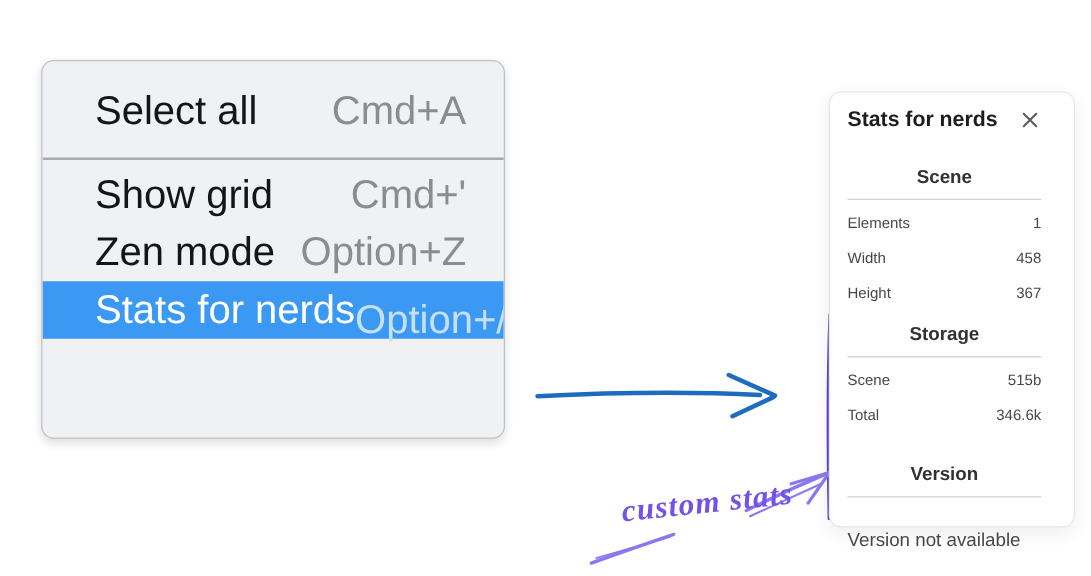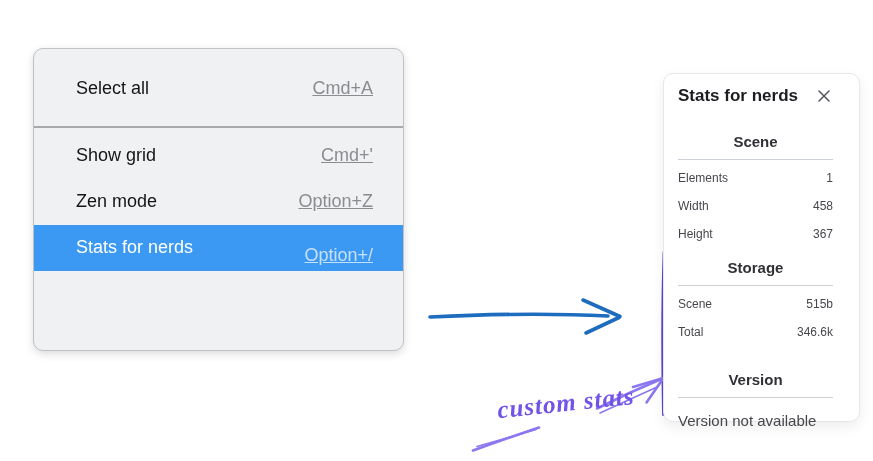--- a/index.html
+++ b/index.html
@@ -11,31 +11,31 @@
   }
   #canvas { position: relative; width: 873px; height: 461px; background: #ffffff; }
 
   
   .menu {
     position: absolute; left: 33px; top: 48px;
     width: 371px; height: 303px; box-sizing: border-box;
     background: var(--menu_bg); border: 1.5px solid var(--menu_border);
     border-radius: 10px; box-shadow: 0 3px 8px rgba(0,0,0,0.14);
     display: flex; flex-direction: column; overflow: hidden;
-    font-size: 18px; color: var(--menu_text);
+    font-size: 32px; color: var(--menu_text);
   }
   .menu-section.s0 { padding: 16px 0 15px 0; }
   .menu-section.s1 { padding-top: 5px; }
   .menu-divider { height: 1.5px; background: var(--menu_divider); flex: none; }
   .menu-item {
     height: 46px; display: flex; align-items: center;
     justify-content: space-between; padding: 0 30px 0 42px;
     cursor: default; white-space: nowrap;
   }
-  .menu-shortcut { color: var(--menu_shortcut); text-decoration: underline; }
+  .menu-shortcut { color: var(--menu_shortcut); }
   .menu-item.selected { background: var(--highlight_bg); color: var(--highlight_text); }
   .menu-item.selected .menu-shortcut { color: var(--highlight_shortcut); margin-top: 15px; }
 
   
   .stats {
     position: absolute; left: 663px; top: 73px;
     width: 197px; height: 349px; box-sizing: border-box;
     background: var(--panel_bg); border: 1px solid var(--panel_border);
     border-radius: 10px; box-shadow: 0 5px 14px rgba(0,0,0,0.07);
     padding: 12px 26px 10px 14px;
@@ -55,21 +55,21 @@
   .stats-section:nth-of-type(1) .stats-heading { margin-top: 26px; }
   .stats-section:nth-of-type(2) .stats-heading { margin-top: 10px; }
   .stats-section:nth-of-type(3) .stats-heading { margin-top: 24px; }
   .stats-rule { border-top: 1px solid var(--panel_rule); margin-top: 7px; }
   .stats-rows { margin-top: 4px; }
   .stats-row {
     display: flex; justify-content: space-between; align-items: center;
     height: 28px; font-size: 12px; color: var(--panel_text);
   }
   .stats-note {
-    margin-top: 8px; height: 28px; display: flex; align-items: center;
+    margin-top: 20px; height: 28px; display: flex; align-items: center;
     font-size: 15px; color: var(--panel_text); white-space: nowrap;
   }
 
   
   #overlay { position: absolute; left: 0; top: 0; pointer-events: none; }
   .flow-arrow { stroke: var(--flow_arrow); stroke-width: 3.6; fill: none; stroke-linecap: round; stroke-linejoin: round; }
   .highlight-rect { stroke: var(--highlight_rect); stroke-width: 2.2; fill: none; stroke-linecap: round; }
   .annot-arrow { stroke: var(--annotation_arrow); stroke-width: 2.6; fill: none; stroke-linecap: round; }
   .annot-arrow.thin { stroke-width: 1.6; }
 

